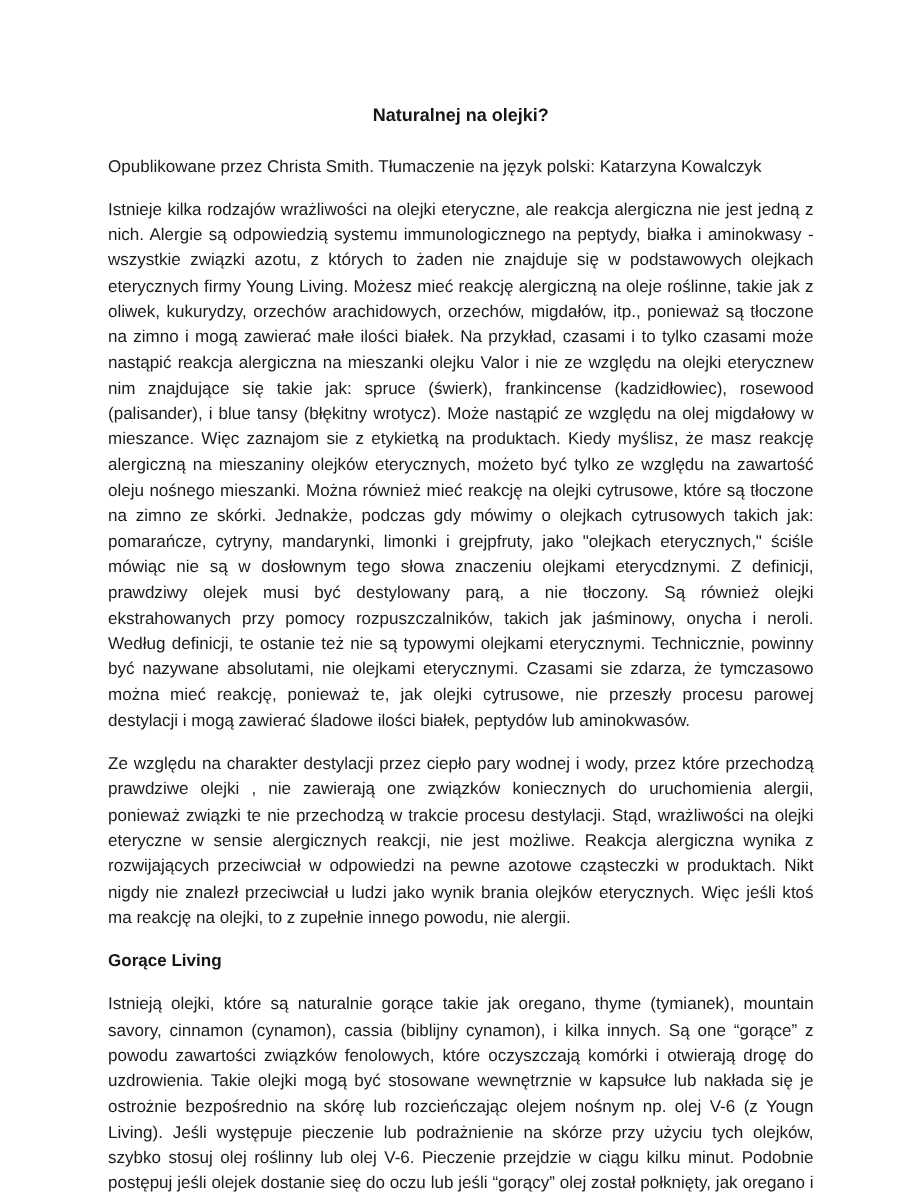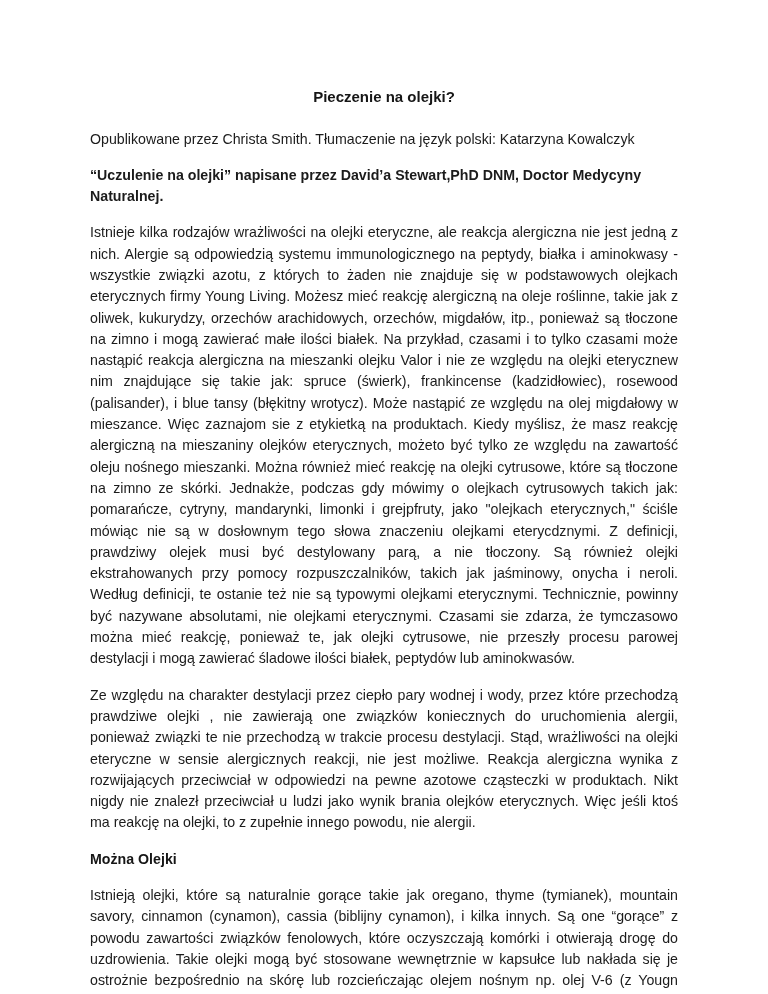--- a/index.html
+++ b/index.html
@@ -41,27 +41,26 @@
     font-size: 14.2px;
     font-weight: bold;
     color: #161616;
   }
 </style>
 </head>
 <body>
 
 <div class="doc-page">
 
-  <h1 class="doc-title">Pieczenie na olejki?</h1>
+  <h1 class="doc-title">Naturalnej na olejki?</h1>
 
   <p class="byline">Opublikowane  przez Christa Smith. Tłumaczenie na język polski: Katarzyna Kowalczyk</p>
 
-  <p class="subtitle">“Uczulenie na  olejki”  napisane przez David’a Stewart,PhD DNM, Doctor Medycyny Naturalnej.</p>
 
   <p> Istnieje kilka rodzajów wrażliwości na olejki eteryczne, ale reakcja alergiczna nie jest jedną z nich. Alergie są odpowiedzią systemu immunologicznego na peptydy, białka i aminokwasy - wszystkie związki azotu, z których to żaden nie znajduje się w podstawowych olejkach eterycznych firmy Young Living. Możesz mieć reakcję alergiczną na oleje roślinne, takie jak z oliwek, kukurydzy, orzechów arachidowych, orzechów, migdałów, itp., ponieważ są tłoczone na zimno i mogą zawierać małe ilości białek. Na przykład, czasami i to tylko czasami może nastąpić reakcja alergiczna na mieszanki olejku Valor i nie ze względu na olejki  eterycznew nim znajdujące się takie jak: spruce  (świerk),  frankincense (kadzidłowiec),  rosewood (palisander), i  blue tansy (błękitny wrotycz).  Może nastąpić ze względu na olej migdałowy w mieszance. Więc zaznajom sie z etykietką na produktach.  Kiedy myślisz, że masz reakcję alergiczną na mieszaniny olejków eterycznych, możeto  być tylko ze względu na zawartość oleju nośnego mieszanki. Można również mieć reakcję na olejki cytrusowe, które są tłoczone na zimno ze skórki. Jednakże, podczas gdy mówimy o olejkach cytrusowych takich jak: pomarańcze, cytryny, mandarynki, limonki i grejpfruty, jako "olejkach eterycznych," ściśle mówiąc nie są w dosłownym tego słowa znaczeniu olejkami eterycdznymi. Z definicji, prawdziwy olejek musi być  destylowany parą, a nie tłoczony. Są również olejki ekstrahowanych przy pomocy rozpuszczalników, takich jak jaśminowy, onycha i neroli. Według definicji, te ostanie  też nie są typowymi olejkami eterycznymi. Technicznie, powinny być nazywane absolutami, nie olejkami eterycznymi.  Czasami sie zdarza, że tymczasowo można mieć reakcję, ponieważ  te, jak olejki cytrusowe, nie przeszły  procesu parowej destylacji i mogą zawierać śladowe ilości białek, peptydów lub aminokwasów.</p>
 
   <p>Ze względu na charakter destylacji przez ciepło pary wodnej i wody, przez które przechodzą prawdziwe olejki , nie zawierają one związków koniecznych do uruchomienia alergii, ponieważ związki te nie przechodzą w trakcie procesu destylacji. Stąd, wrażliwości na olejki eteryczne w  sensie alergicznych reakcji, nie jest możliwe. Reakcja alergiczna wynika z  rozwijających przeciwciał w odpowiedzi na pewne azotowe cząsteczki w produktach. Nikt nigdy nie znalezł przeciwciał u ludzi jako wynik brania olejków eterycznych. Więc jeśli ktoś ma reakcję na olejki, to z zupełnie innego powodu, nie alergii.</p>
 
-  <h2 class="section-heading">Można Olejki</h2>
+  <h2 class="section-heading">Gorące Living</h2>
 
   <p><span>Istnieją olejki, które są naturalnie gorące takie jak oregano, thyme (tymianek), mountain savory, cinnamon (cynamon), cassia (biblijny cynamon), i kilka innych.  Są one “gorące”  z powodu  zawartości związków fenolowych, które oczyszczają komórki i otwierają drogę do uzdrowienia. Takie olejki mogą być stosowane wewnętrznie w kapsułce lub nakłada się je ostrożnie bezpośrednio na skórę lub rozcieńczając  olejem nośnym np. olej V-6 (z Yougn Living). Jeśli występuje pieczenie lub podrażnienie na skórze przy użyciu tych olejków, szybko stosuj olej roślinny lub olej V-6. Pieczenie przejdzie w ciągu kilku minut. Podobnie postępuj jeśli  olejek dostanie sieę do  oczu lub jeśli “gorący” olej został połknięty, jak oregano i płoną usta i gardło. </span></p>
 
 </div>
 
 </body></html>

